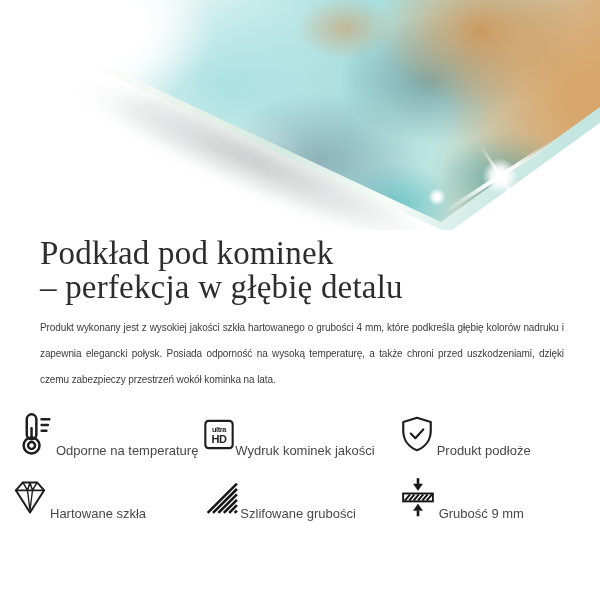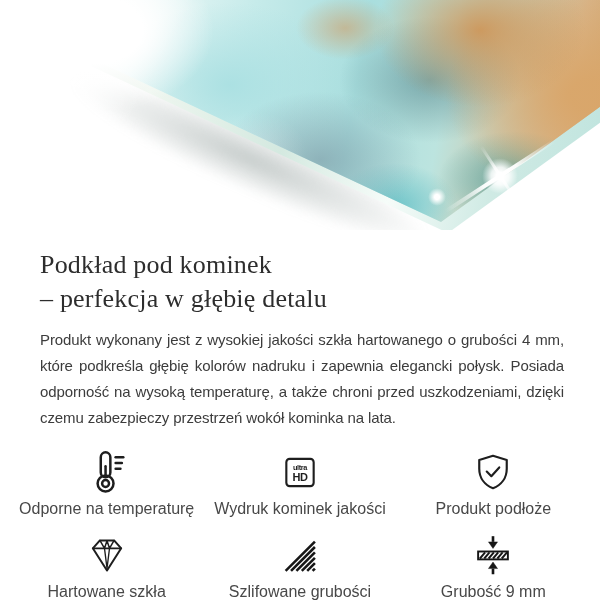--- a/index.html
+++ b/index.html
@@ -56,35 +56,35 @@
     background:linear-gradient(90deg,rgba(255,255,255,0),#ffffff 50%,rgba(255,255,255,0));
   }
   .sparkle .glow.small{
     left:428px;top:188px;width:18px;height:18px;
     background:radial-gradient(circle,#ffffff 20%,rgba(255,255,255,0) 70%);
   }
 
   
   .text-block{padding:0 36px 0 40px;}
   h1{
-    margin:18px 0 0 0;font-family:"Liberation Serif",serif;font-weight:400;
-    font-size:26px;line-height:34px;color:#2d2d2d;letter-spacing:.2px;
+    margin:6px 0 0 0;font-family:"Liberation Serif",serif;font-weight:400;
+    font-size:33px;line-height:34px;color:#2d2d2d;letter-spacing:.2px;
   }
   .description{
-    margin-top:11px;width:524px;font-size:15px;line-height:26px;color:#3c3c3c;
+    margin-top:11px;width:524px;font-size:10px;line-height:26px;color:#3c3c3c;
     text-align:justify;letter-spacing:-.1px;
   }
 
   
   .features{
     margin:17px 10px 0 10px;display:grid;grid-template-columns:1fr 1fr 1fr;row-gap:15px;
   }
-  .feature{display:flex;flex-direction:column;align-items:center;}
+  .feature{display:flex;align-items:flex-end;}
   .feature .icon-box{height:48px;display:flex;align-items:center;justify-content:center;}
-  .feature .label{margin-top:5px;font-size:16px;line-height:15px;color:#484848;}
+  .feature .label{margin-top:5px;font-size:13px;line-height:15px;color:#484848;}
   .icon-svg{display:block;}
 </style>
 </head>
 <body>
 
 <div class="hero">
   <div class="glass-shadow"></div>
   <div class="glass-edge"></div>
   <div class="glass-surface"></div>
   <div class="hero-fade"></div>

